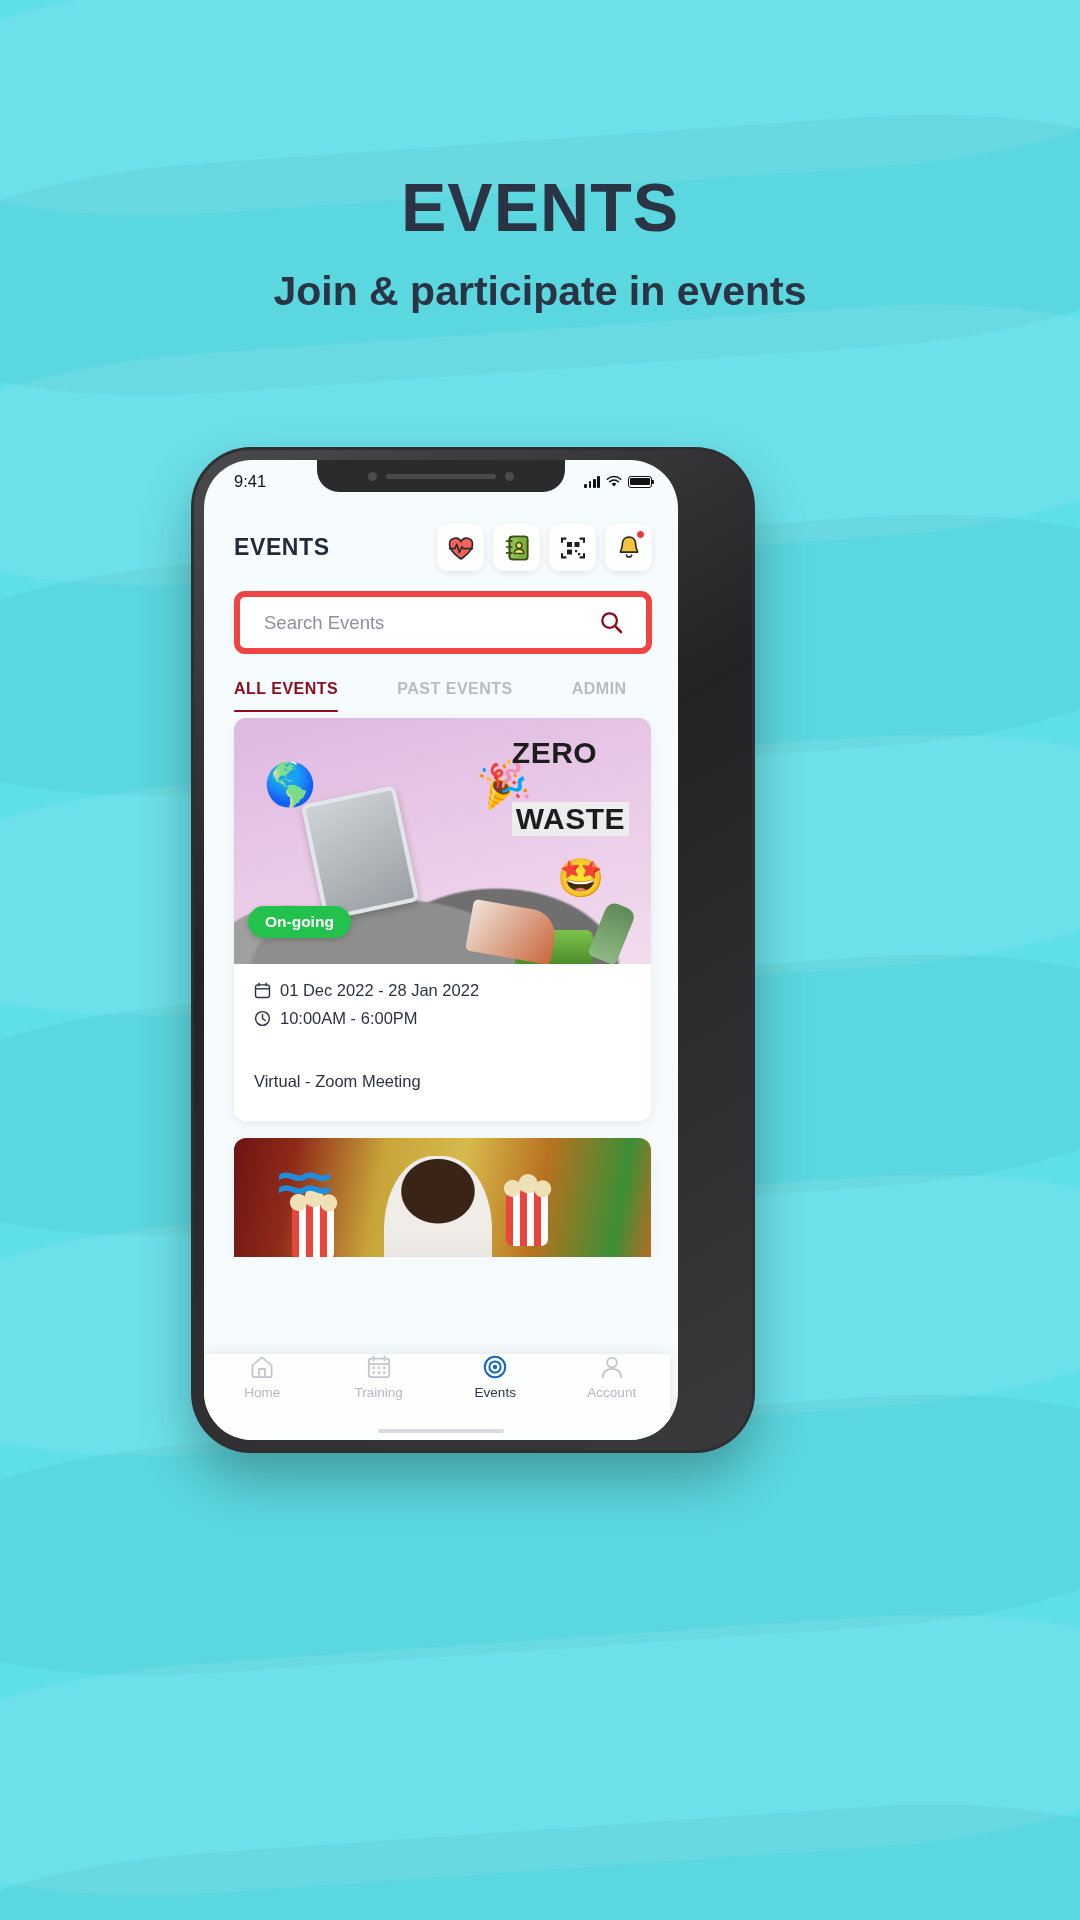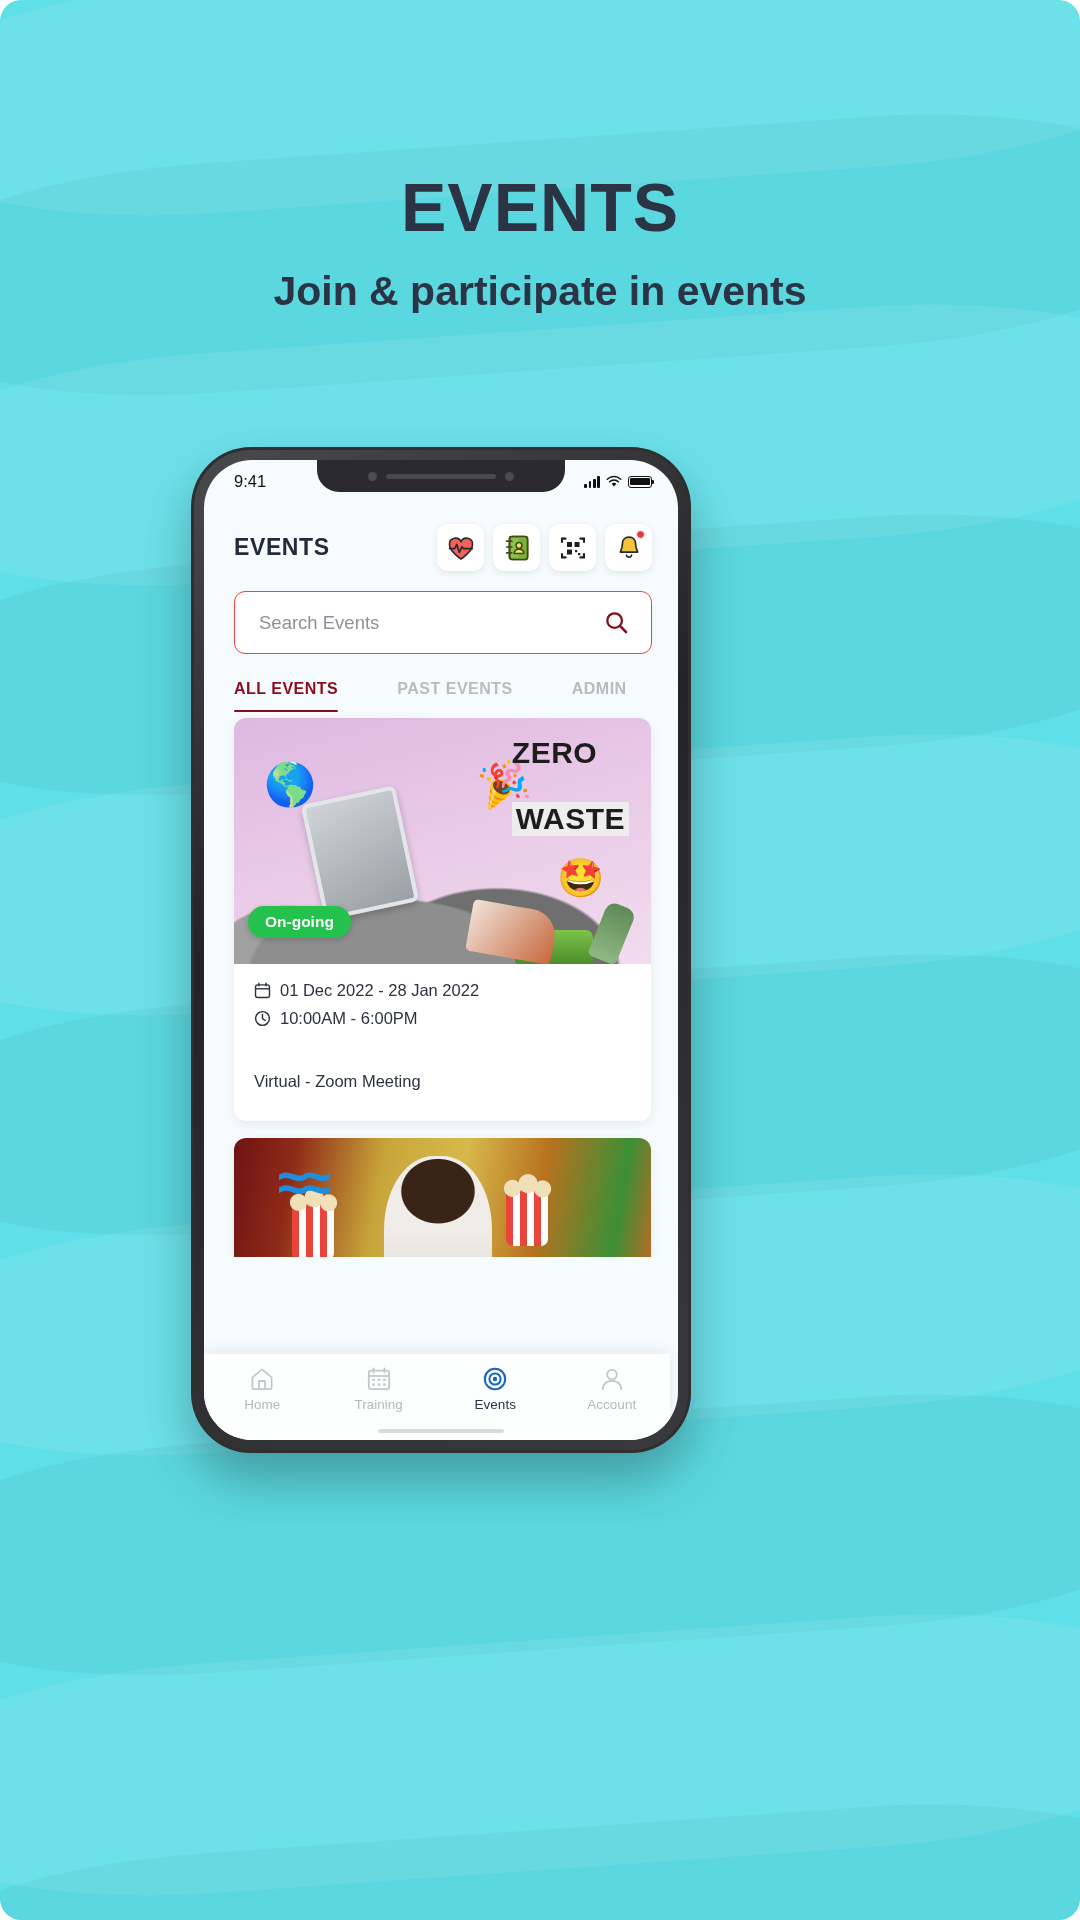--- a/index.html
+++ b/index.html
@@ -11,21 +11,20 @@
     font-family: "Liberation Sans", sans-serif;
   }
 
   
   .promo {
     position: relative;
     width: 1080px;
     height: 1920px;
     background: #5fdfe8;
     overflow: hidden;
-    border-radius: 21px;
   }
   .wave {
     position: absolute;
     left: -12%;
     width: 124%;
     height: 230px;
     background: rgba(255,255,255,0.085);
     border-radius: 50% / 100%;
     transform: rotate(-4deg);
     pointer-events: none;
@@ -51,21 +50,21 @@
     font-size: 41px;
     font-weight: 700;
     color: #2b3445;
   }
 
   
   .phone {
     position: absolute;
     left: 191px;
     top: 447px;
-    width: 500px;
+    width: 564px;
     height: 1006px;
     background: #2f2f31;
     border-radius: 60px;
     box-shadow: 0 26px 52px rgba(0,0,0,0.28);
     padding: 13px;
   }
   .phone::before {
     content: "";
     position: absolute;
     inset: 3px;
@@ -171,21 +170,21 @@
     border-radius: 50%;
     background: #e23b3b;
     border: 1.5px solid #fff;
   }
 
   
   .search-wrap { padding: 10px 26px 0 30px; }
   .search-box {
     height: 63px;
     background: #fff;
-    border: 1px solid #ef4444;
+    border: 6px solid #ef4444;
     border-radius: 11px;
     box-shadow: 0 3px 9px rgba(0,0,0,0.045);
     display: flex;
     align-items: center;
     justify-content: space-between;
     padding: 0 22px 0 24px;
   }
   .search-ph { font-size: 18.5px; color: #8d9199; }
 
   
@@ -360,21 +359,20 @@
 
   
   .bottom-nav {
     position: absolute;
     left: 0; right: 8px; bottom: 0;
     height: 86px;
     background: #fdfefe;
     box-shadow: 0 -3px 14px rgba(0,0,0,0.07);
     display: flex;
     align-items: flex-start;
-    padding-top: 12px;
     z-index: 20;
   }
   .nav-item {
     flex: 1;
     display: flex;
     flex-direction: column;
     align-items: center;
     gap: 5px;
   }
   .nav-ico { width: 26px; height: 26px; color: #c3c7cc; }

